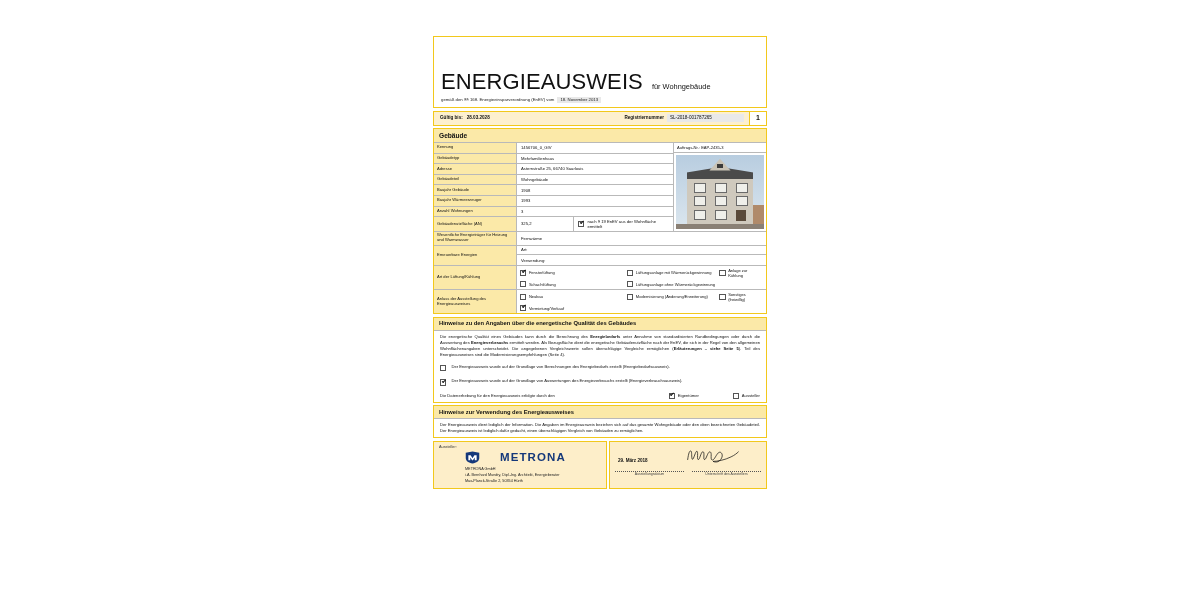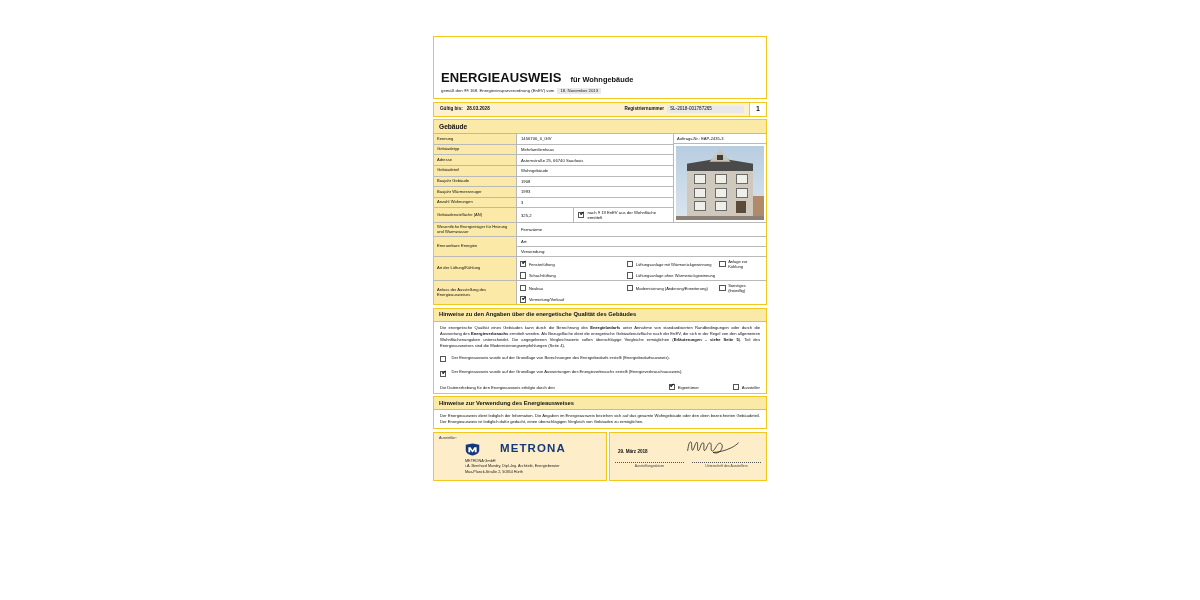--- a/index.html
+++ b/index.html
@@ -41,30 +41,30 @@
   
   .hdr-main {
     padding: 5px 7px 4px 7px;
   }
   .hdr-row {
     display: flex;
     align-items: baseline;
     gap: 9px;
   }
   .hdr-title {
-    font-size: 13px;
-    font-weight: bold;
+    font-size: 22px;
+    font-weight: normal;
     letter-spacing: 0.1px;
     color: #111;
     line-height: 1;
     margin-top: 29px;
   }
   .hdr-sub {
     font-size: 7.4px;
-    font-weight: bold;
+    font-weight: normal;
     color: #111;
     margin-top: 16px;
   }
   .hdr-legal {
     margin-top: 3.5px;
     font-size: 4.3px;
     color: #222;
     display: flex;
     align-items: center;
     gap: 3px;

